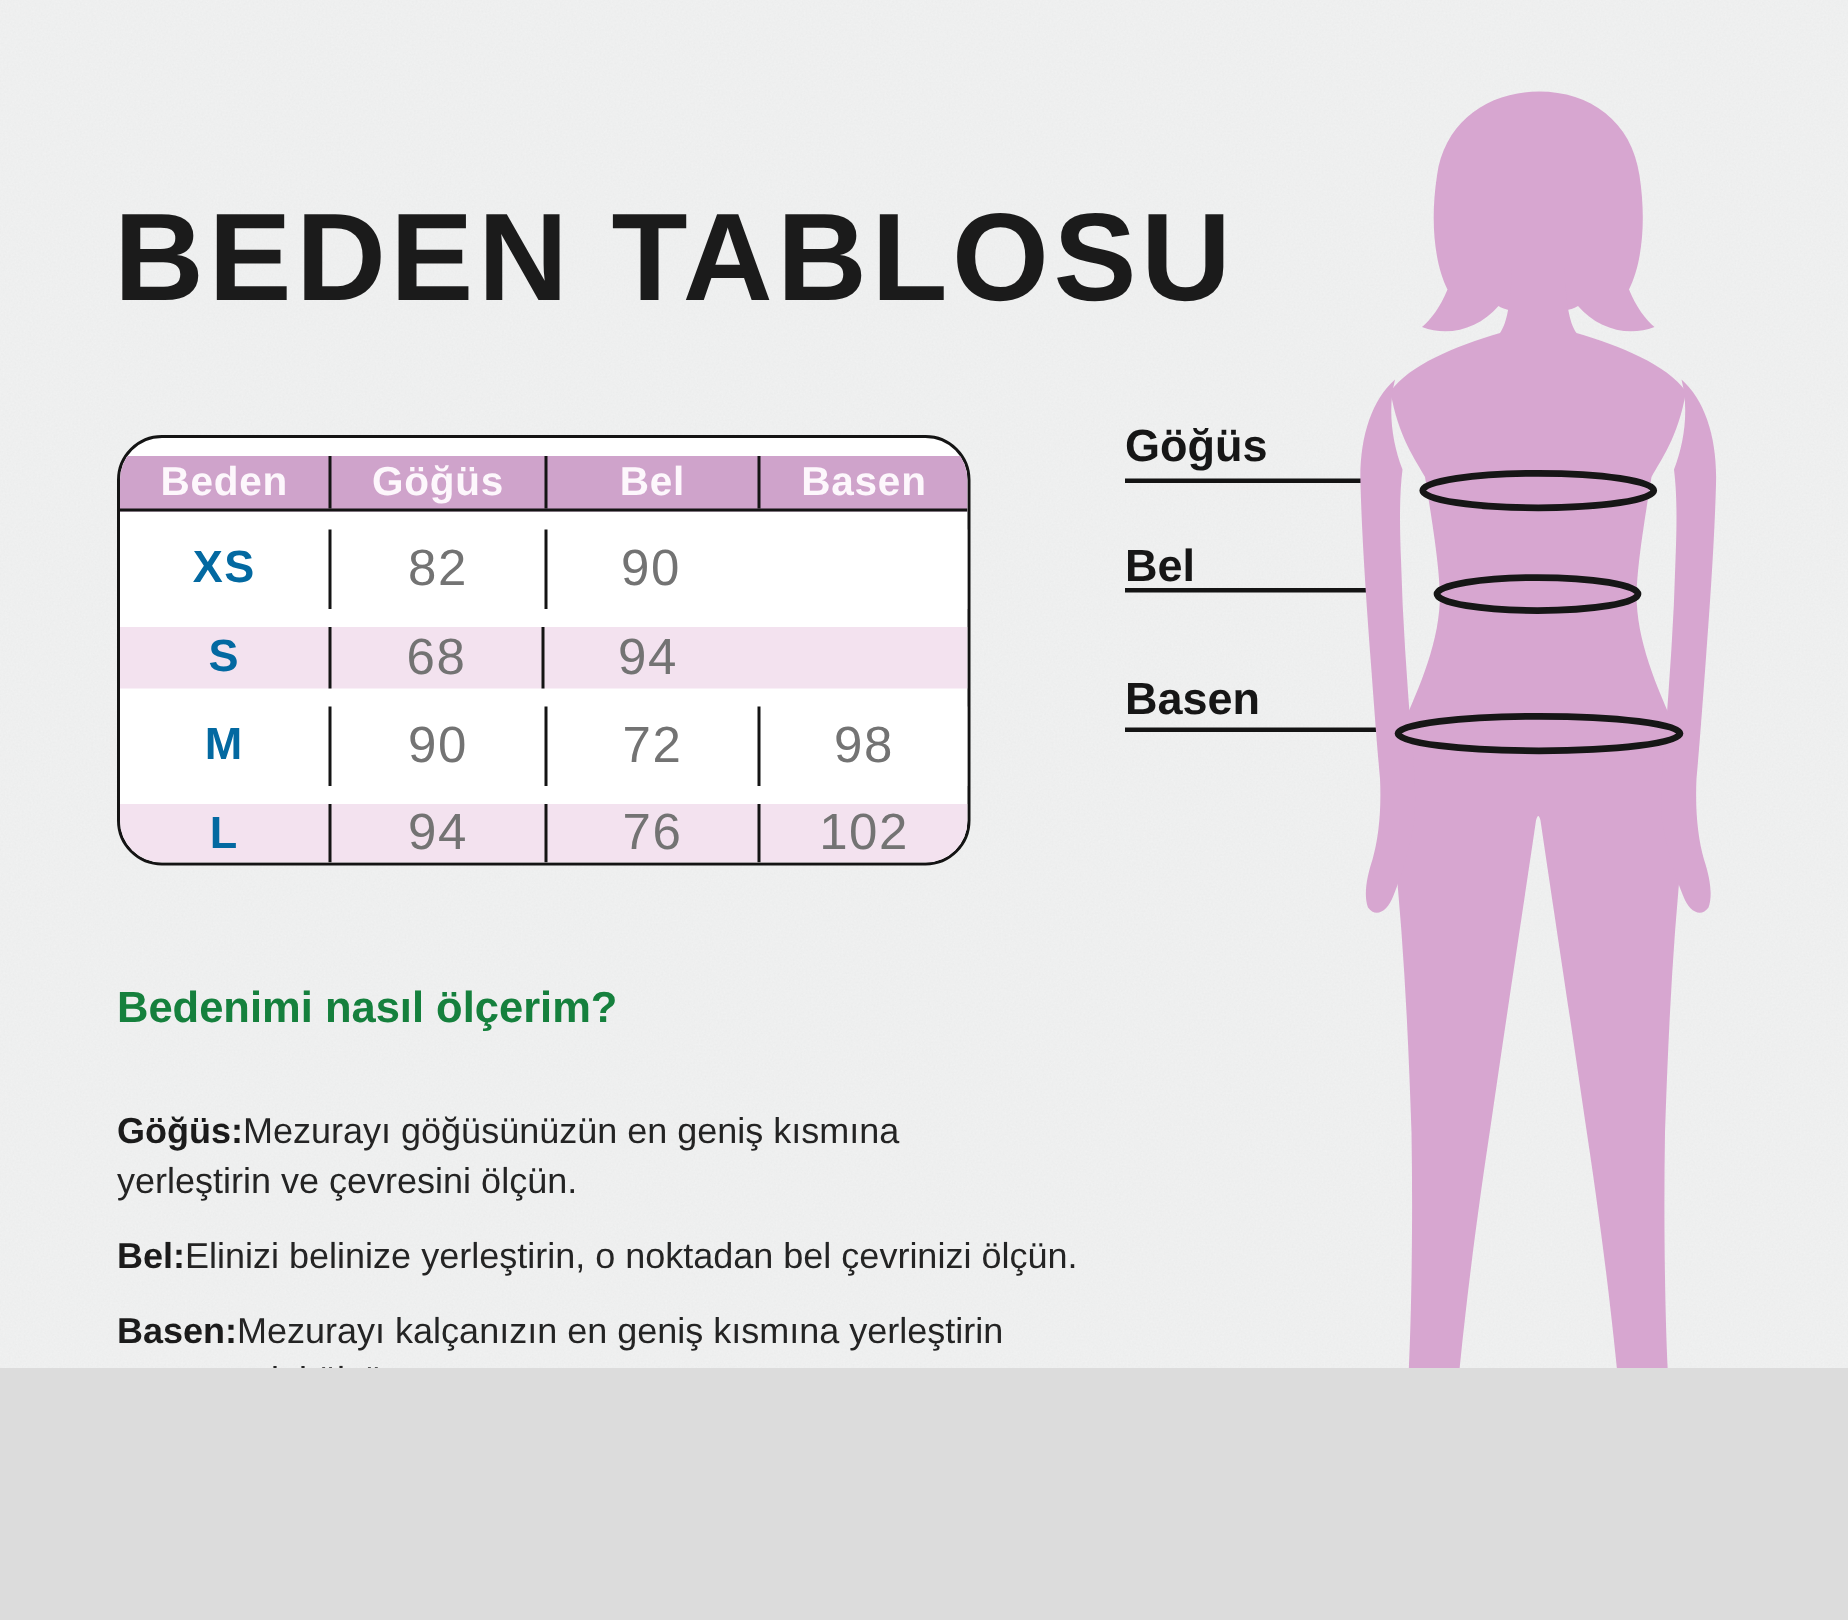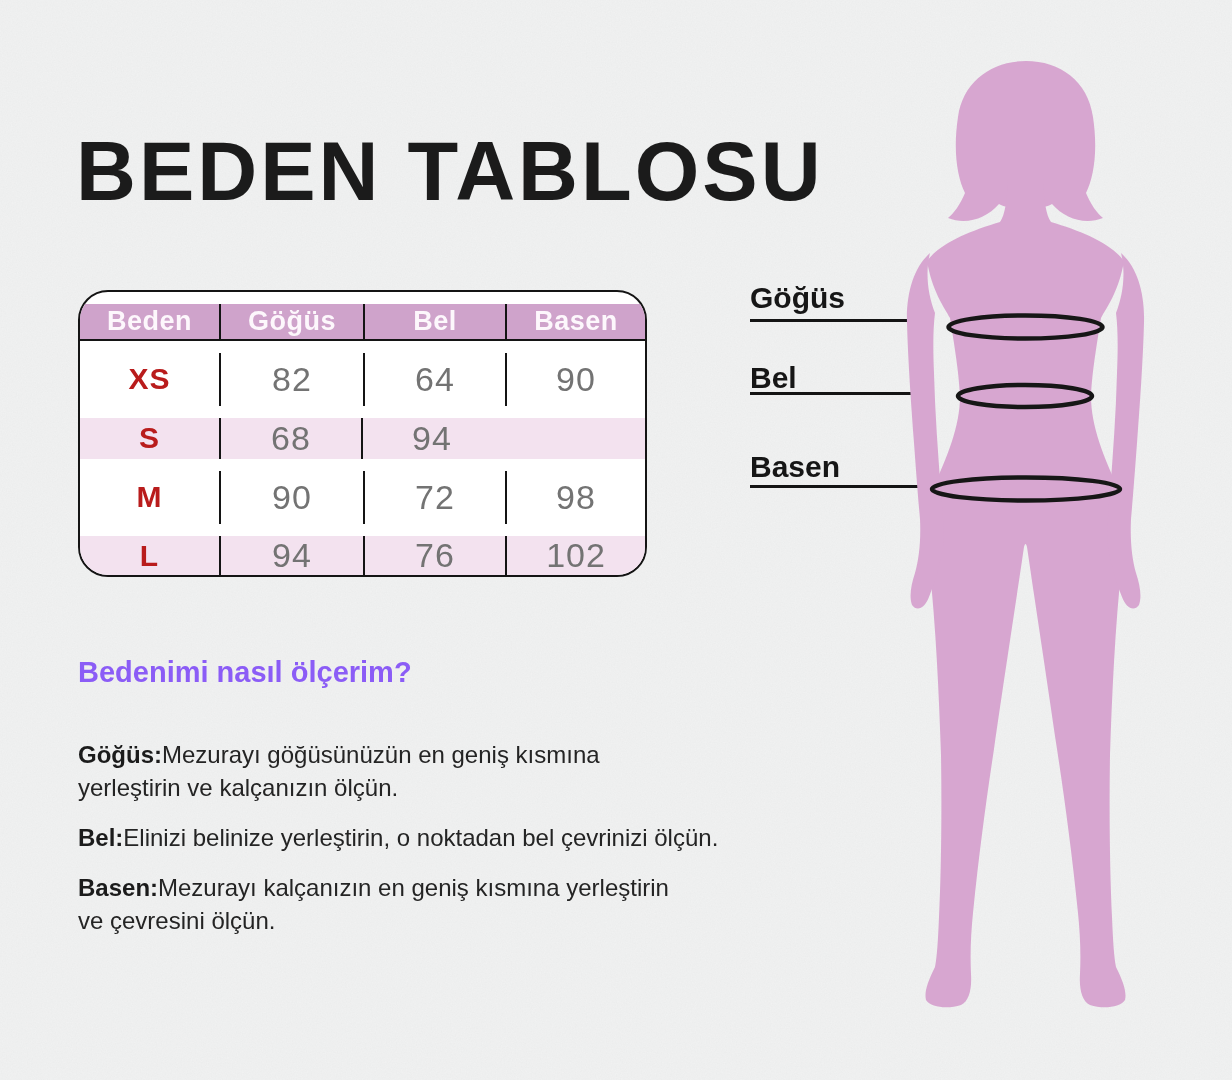--- a/index.html
+++ b/index.html
@@ -1,53 +1,53 @@
 <!DOCTYPE html>
 <html><head>
 <meta charset="utf-8">
 <style>
   html,body{margin:0;padding:0;}
   body{font-family:"Liberation Sans",sans-serif;background:#dcdcdc;}
-  .page{position:relative;width:1232px;height:1080px;background:#ebecec;overflow:hidden;}
+  .page{position:relative;width:1232px;height:912px;background:#ebecec;overflow:hidden;}
   .texture{position:absolute;left:0;top:0;width:1232px;height:1080px;opacity:.45;pointer-events:none;}
 
   
   .page-title{position:absolute;left:76px;top:130px;font-size:83px;font-weight:900;
     letter-spacing:3px;color:#1b1b1b;line-height:1;white-space:nowrap;}
 
   
   .size-table{position:absolute;left:78px;top:290px;width:569px;height:287px;
     border:2px solid #141414;border-radius:30px;overflow:hidden;display:flex;
     flex-direction:column;box-sizing:border-box;background:#ffffff;}
   .trow{display:flex;width:100%;margin-top:12px;}
   .thead{height:46px;box-sizing:border-box;border-bottom:2px solid #141414;background:#cfa3cb;}
   .r1{height:68px;} .r2{height:52px;} .r3{height:68px;} .r4{flex:1;}
   .stripe{background:#f3e2ef;}
   .white{background:#ffffff;}
   .cell{display:flex;align-items:center;justify-content:center;box-sizing:border-box;height:100%;}
   .c1{width:139px;} .c2{width:144px;} .c3{width:142px;} .c4{width:140px;}
   .cell + .cell{border-left:2px solid #141414;}
   .th{color:#fdf7fc;font-size:27px;font-weight:700;letter-spacing:.5px;}
-  .td-size{font-size:30px;font-weight:700;color:#b91c1c;letter-spacing:1px;}
+  .td-size{font-size:30px;font-weight:700;color:#0369a1;letter-spacing:1px;}
   .td-val{font-size:34px;font-weight:400;color:#737373;letter-spacing:1px;}
 
   
   .fig-label{position:absolute;font-size:30px;font-weight:700;color:#161616;line-height:1;}
   .lbl-gogus{left:750px;top:283px;}
   .lbl-bel{left:750px;top:363px;}
   .lbl-basen{left:750px;top:452px;}
   .fig-line{position:absolute;height:3px;background:#141414;}
   .line-gogus{left:750px;top:319px;width:182px;}
   .line-bel{left:750px;top:392px;width:180px;}
   .line-basen{left:750px;top:485px;width:168px;}
 
   .figure-svg{position:absolute;left:895px;top:55px;width:270px;height:960px;}
 
   
-  .guide-heading{position:absolute;left:78px;top:656px;font-size:29px;font-weight:600;color:#8b5cf6;}
+  .guide-heading{position:absolute;left:78px;top:656px;font-size:29px;font-weight:600;color:#15803d;}
   .guide{position:absolute;left:78px;top:738px;width:790px;}
   .guide-item{font-size:24px;line-height:33px;color:#242424;margin:0 0 17px 0;}
   .guide-label{font-weight:700;color:#1b1b1b;margin-right:0;}
   .guide-text{white-space:pre-line;font-weight:400;}
 </style>
 </head>
 <body>
 
 <div class="page">
 
@@ -64,21 +64,20 @@
   <div class="size-table">
     <div class="trow thead">
       <div class="cell c1 th">Beden</div>
       <div class="cell c2 th">Göğüs</div>
       <div class="cell c3 th">Bel</div>
       <div class="cell c4 th">Basen</div>
     </div>
     <div class="trow r1 white">
       <div class="cell c1 td-size">XS</div>
       <div class="cell c2 td-val">82</div>
-      <div class="cell c3 td-val">64</div>
       <div class="cell c4 td-val">90</div>
     </div>
     <div class="trow r2 stripe">
       <div class="cell c1 td-size">S</div>
       <div class="cell c3 td-val">68</div>
       <div class="cell c4 td-val">94</div>
     </div>
     <div class="trow r3 white">
       <div class="cell c1 td-size">M</div>
       <div class="cell c2 td-val">90</div>
@@ -177,19 +176,19 @@
     <g fill="none" stroke="#161616" stroke-width="4.5" stroke-linecap="round">
       <ellipse cx="130.5" cy="272" rx="77" ry="11.5"></ellipse>
       <ellipse cx="130" cy="341" rx="67" ry="11"></ellipse>
       <ellipse cx="131" cy="434" rx="94" ry="11.5"></ellipse>
     </g>
   </svg>
 
   <div class="guide-heading">Bedenimi nasıl ölçerim?</div>
   <div class="guide">
     <p class="guide-item"><span class="guide-label">Göğüs:</span><span class="guide-text">Mezurayı göğüsünüzün en geniş kısmına
-yerleştirin ve kalçanızın ölçün.</span></p>
+yerleştirin ve çevresini ölçün.</span></p>
     <p class="guide-item"><span class="guide-label">Bel:</span><span class="guide-text">Elinizi belinize yerleştirin, o noktadan bel çevrinizi ölçün.</span></p>
     <p class="guide-item"><span class="guide-label">Basen:</span><span class="guide-text">Mezurayı kalçanızın en geniş kısmına yerleştirin
 ve çevresini ölçün.</span></p>
   </div>
 
 </div>
 
 </body></html>

